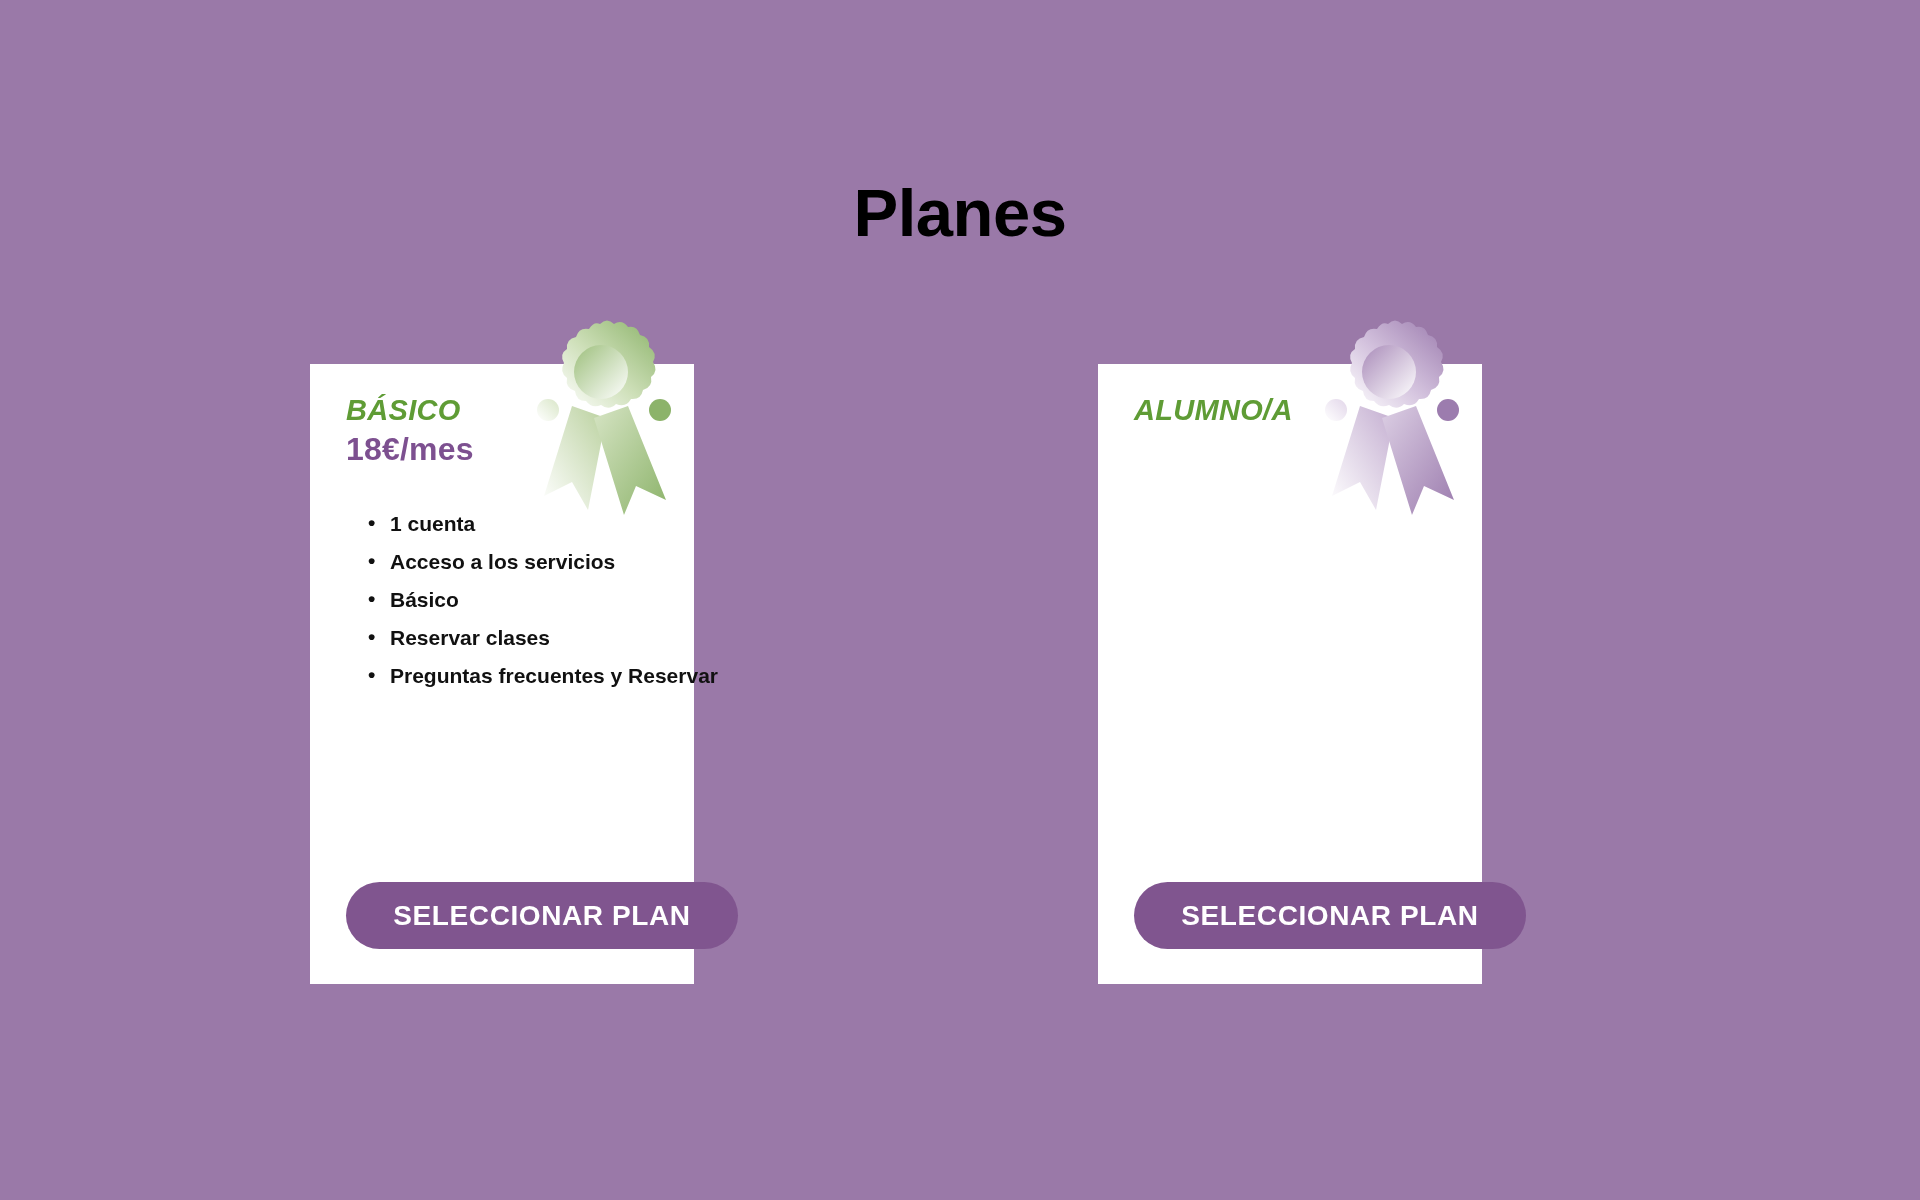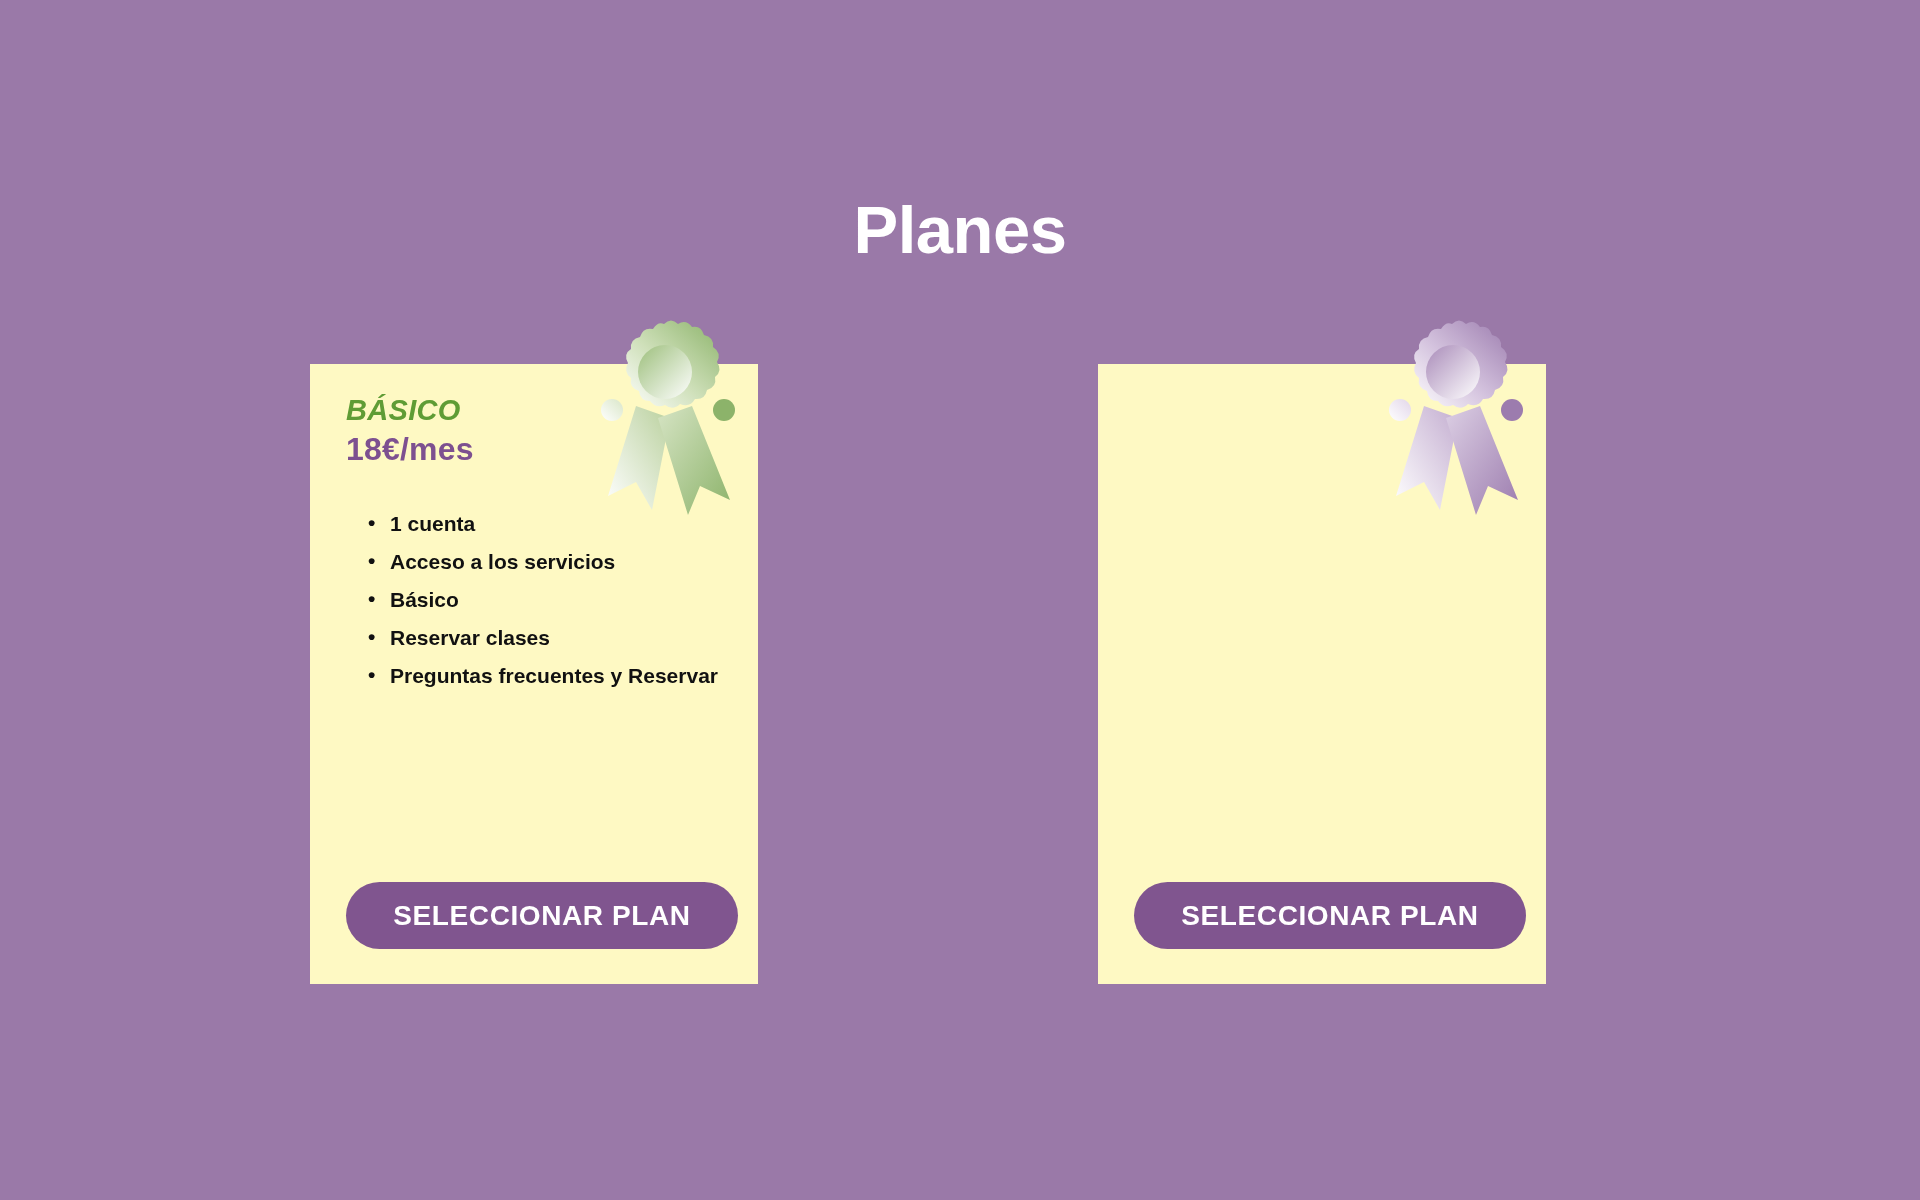--- a/index.html
+++ b/index.html
@@ -19,37 +19,37 @@
 
   .page {
     position: relative;
     width: 1920px;
     height: 1200px;
   }
 
   
   .page-title {
     position: absolute;
-    top: 150px;
+    top: 133px;
     left: 0;
     width: 1920px;
     text-align: center;
-    color: #ffffff;
+    color: #000000;
     font-size: 67px;
     font-weight: bold;
     letter-spacing: -0.5px;
     line-height: 1.05;
   }
 
   
   .card {
     position: absolute;
-    background: #fef9c3;
+    background: #ffffff;
     top: 364px;
-    width: 448px;
+    width: 384px;
     height: 620px;
   }
   .card-basic { left: 310px; }
   .card-alumno { left: 1098px; }
 
   .card-inner {
     position: relative;
     width: 100%;
     height: 100%;
     padding: 30px 36px 0 36px;
@@ -229,19 +229,20 @@
                    q7 -7 14 0 q8 -5 14 3 q9 -2 12 8 q10 2 9 12 q9 6 4 15
                    q6 9 -2 15 q2 10 -8 13 q-2 10 -12 9 q-5 9 -15 5
                    q-7 7 -15 1 q-9 4 -15 -4 q-10 0 -11 -10 q-10 -3 -8 -13
                    q-8 -6 -3 -15 q-5 -9 3 -14 q-1 -10 9 -12 q3 -10 13 -8 q5 -8 11 -5 z" fill="url(#pRose)"></path>
           <circle cx="69" cy="62" r="27" fill="url(#pCore)"></circle>
           <circle cx="16" cy="100" r="11" fill="url(#pDotL)"></circle>
           <circle cx="128" cy="100" r="11" fill="#9c7cae"></circle>
         </svg>
       </div>
 
+      <div class="plan-name">ALUMNO/A</div>
 
 
       <button class="cta">SELECCIONAR PLAN</button>
     </div>
   </div>
 
 </div>
 
 </body></html>

